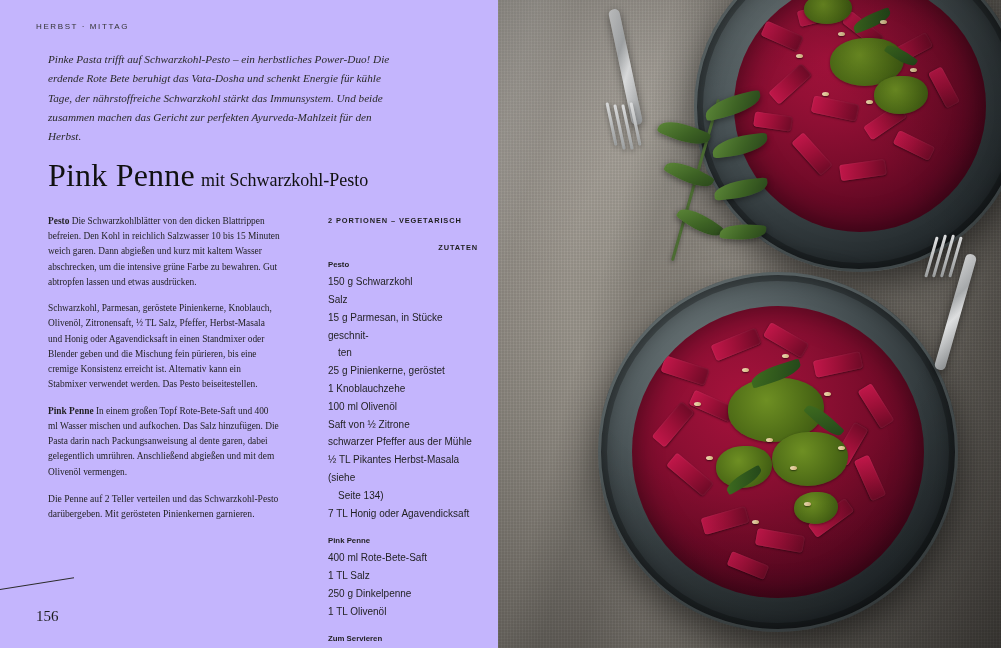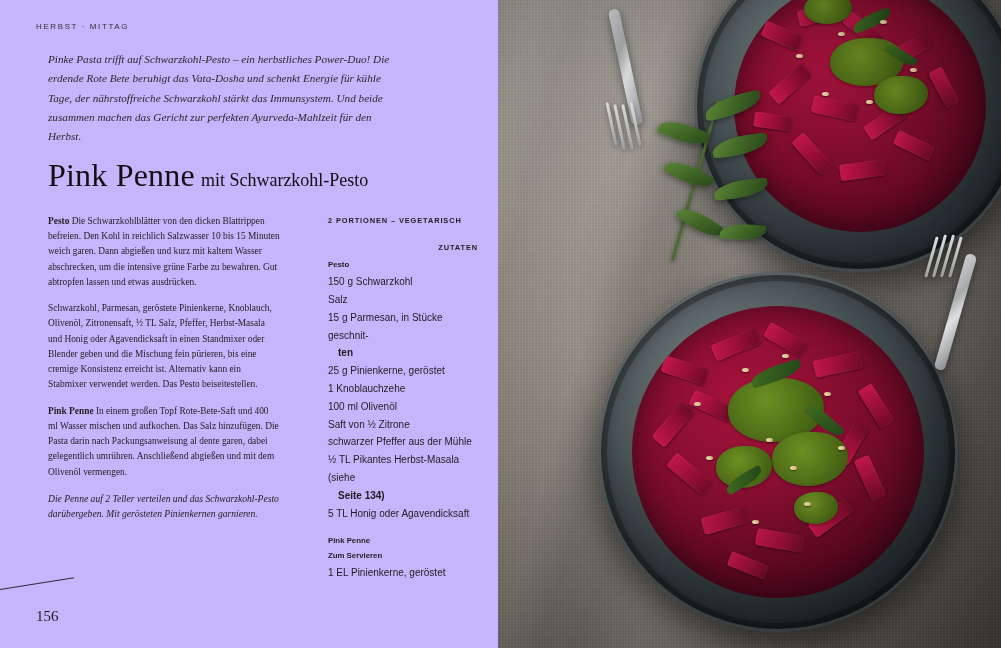--- a/index.html
+++ b/index.html
@@ -84,21 +84,20 @@
   #method-col .serve-head {
     font-family: "Liberation Sans", sans-serif;
     font-size: 7.6px;
     letter-spacing: 1.2px;
     text-transform: uppercase;
     margin-top: 6px;
     margin-bottom: 4px;
     color: #1f1f1f;
   }
   #method-col .serve-body {
-    font-style: italic;
     font-size: 9.6px;
     line-height: 1.62;
   }
 
   
   #ingredients-col {
     position: absolute;
     left: 328px; top: 214px;
     width: 150px;
     font-family: "Liberation Sans", sans-serif;
@@ -119,21 +118,21 @@
     margin-bottom: 4px;
     text-align: right;
   }
   #ingredients-col .grp-head {
     font-weight: bold;
     font-size: 7.8px;
     margin-bottom: 1px;
   }
   #ingredients-col ul { list-style: none; margin-bottom: 12px; }
   #ingredients-col li { font-size: 10px; }
-  #ingredients-col .indent { padding-left: 10px; font-weight: bold; }
+  #ingredients-col .indent { padding-left: 10px; }
 
   
   #folio {
     position: absolute;
     left: 36px; top: 608px;
     font-family: "Liberation Serif", serif;
     font-size: 15px;
     color: #1d1d1d;
   }
   #corner-rule {
@@ -305,24 +304,30 @@
         <li>Salz</li>
         <li>15 g Parmesan, in Stücke geschnit-</li>
         <li class="indent">ten</li>
         <li>25 g Pinienkerne, geröstet</li>
         <li>1 Knoblauchzehe</li>
         <li>100 ml Olivenöl</li>
         <li>Saft von ½ Zitrone</li>
         <li>schwarzer Pfeffer aus der Mühle</li>
         <li>½ TL Pikantes Herbst-Masala (siehe</li>
         <li class="indent">Seite 134)</li>
-        <li>5 TL Honig oder Agavendicksaft</li>
+        <li>7 TL Honig oder Agavendicksaft</li>
       </ul>
 
       <div class="grp-head">Pink Penne</div>
+      <ul>
+        <li>400 ml Rote-Bete-Saft</li>
+        <li>1 TL Salz</li>
+        <li>250 g Dinkelpenne</li>
+        <li>1 TL Olivenöl</li>
+      </ul>
 
       <div class="grp-head">Zum Servieren</div>
       <ul>
         <li>1 EL Pinienkerne, geröstet</li>
       </ul>
     </div>
 
     <div id="corner-rule">
         <div class="line"></div>
       </div>

